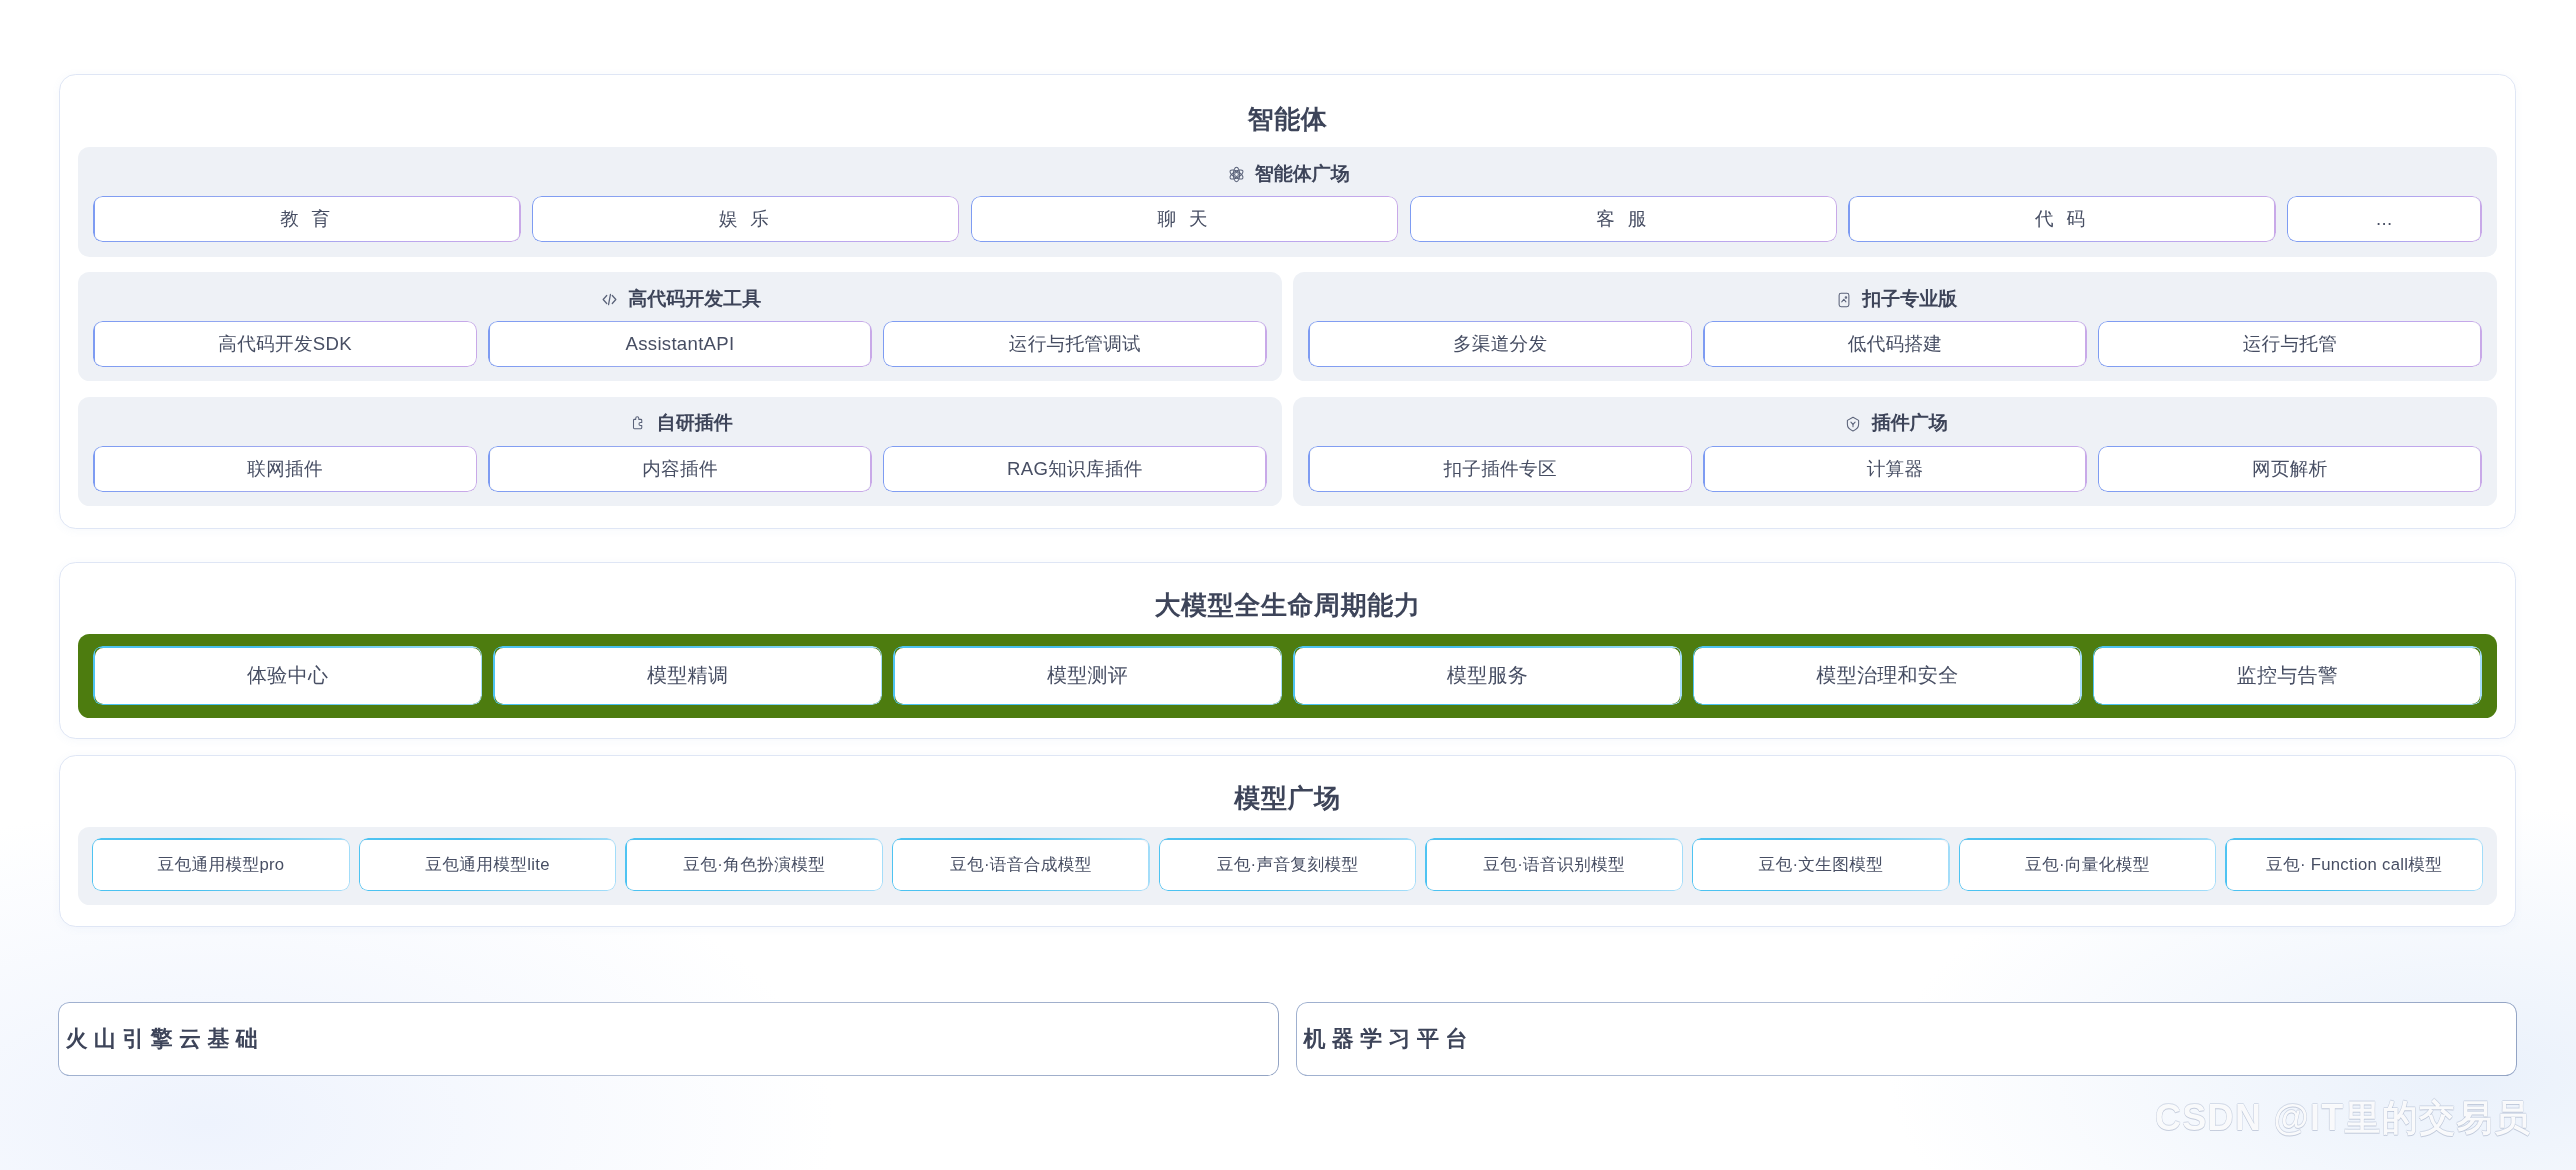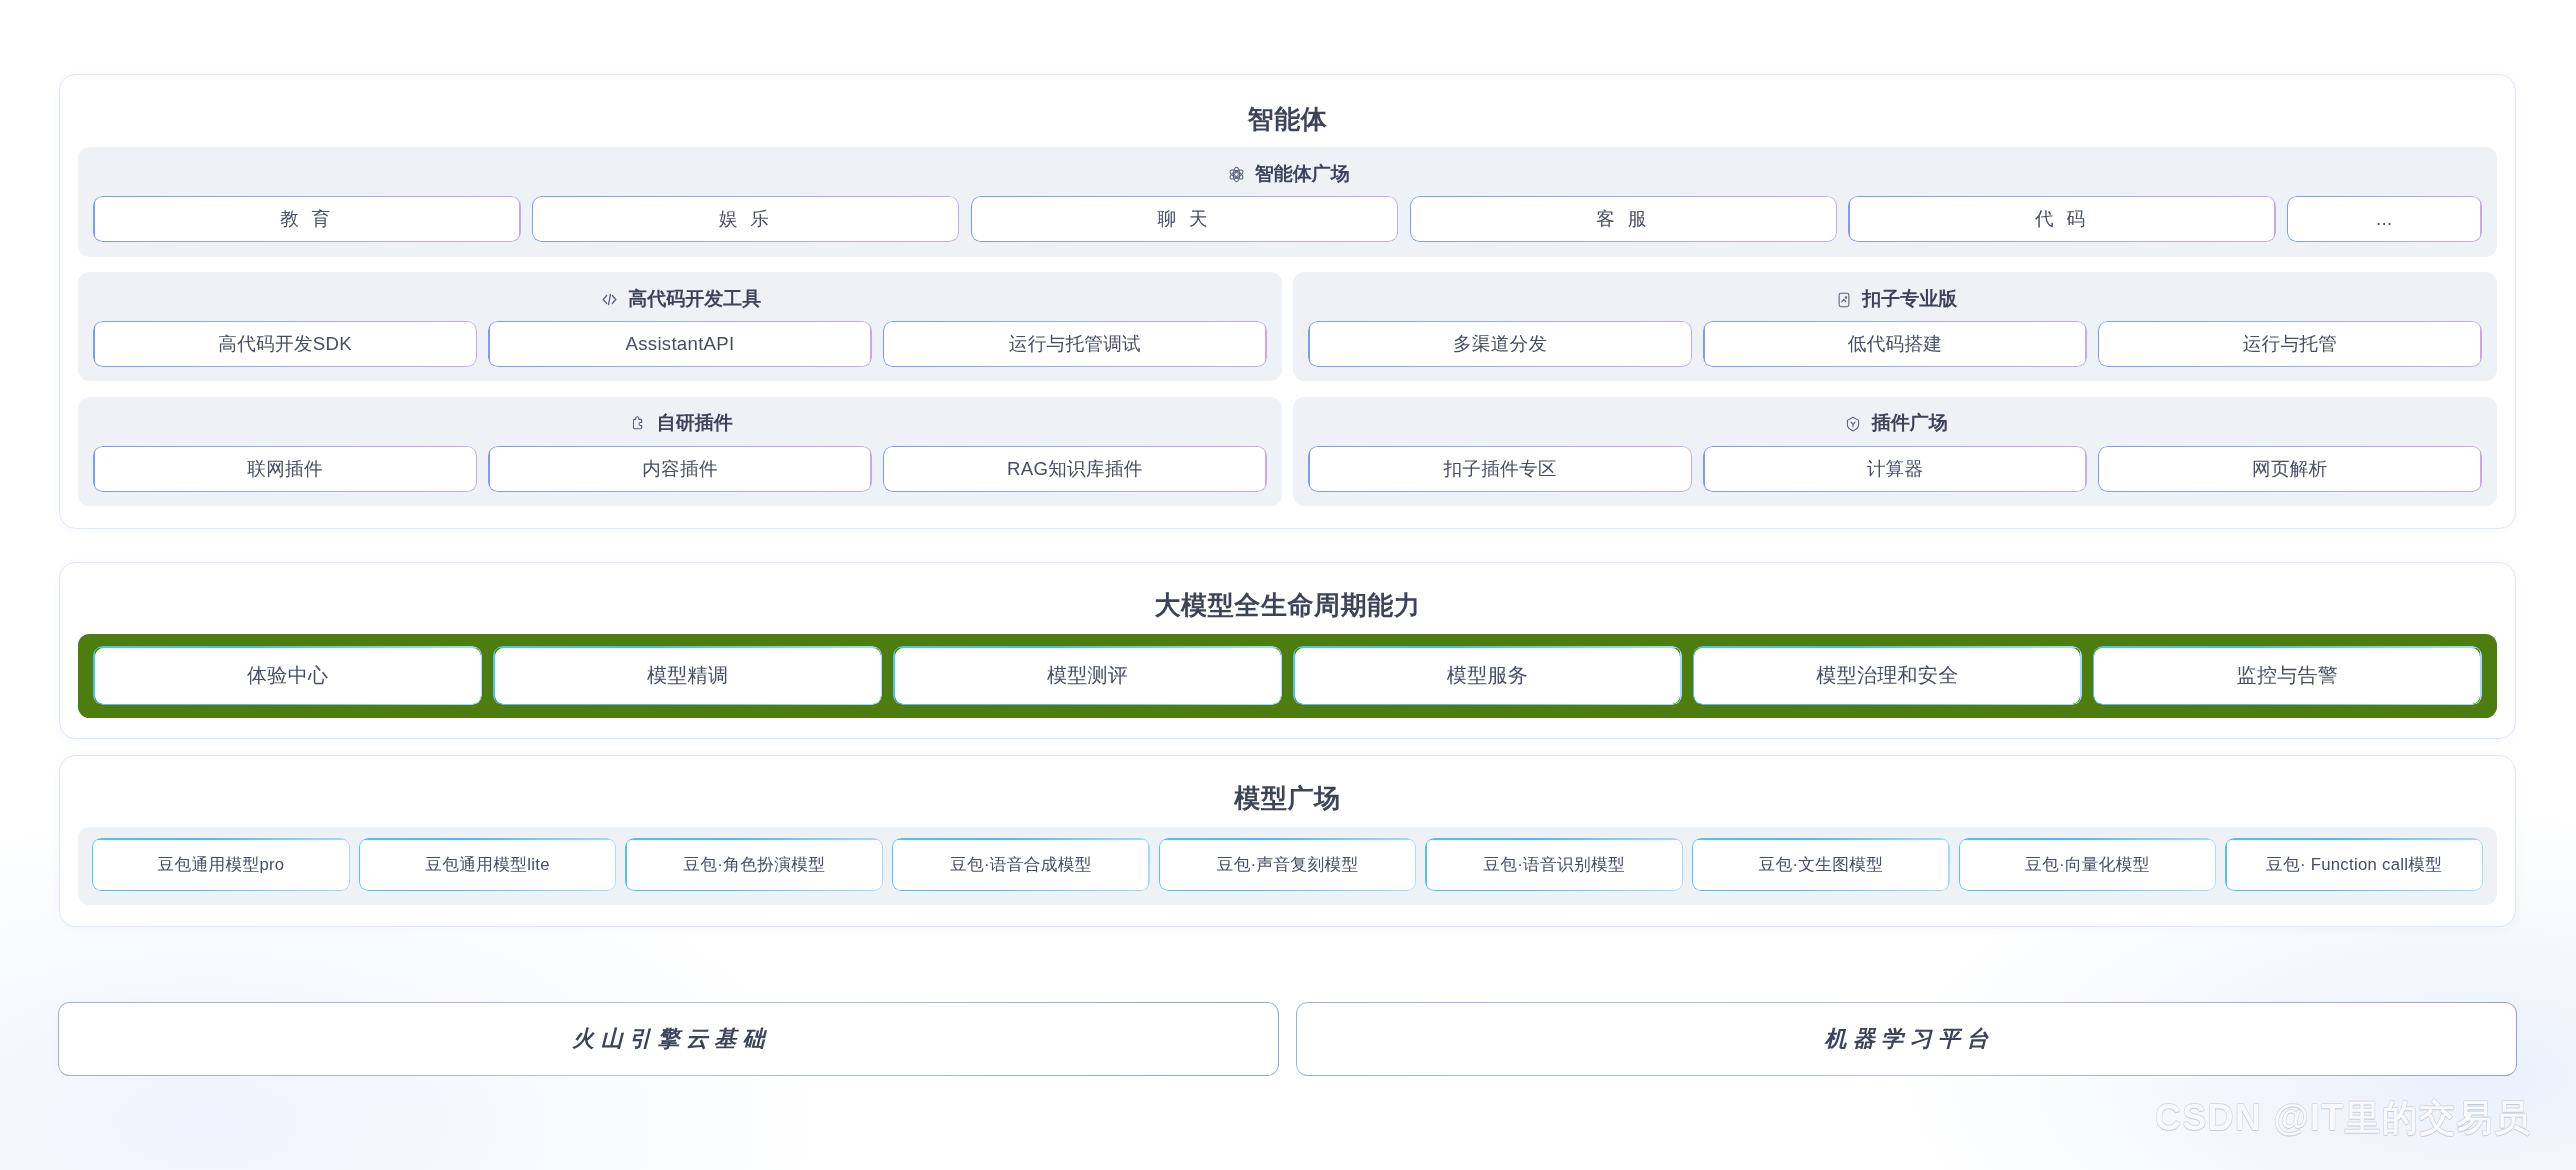--- a/index.html
+++ b/index.html
@@ -171,29 +171,27 @@
     display: flex;
     gap: 19px;
   }
   .footer-bar {
     flex: 1 1 0;
     height: 72px;
     background: #ffffff;
     border-radius: 10.3px;
     display: flex;
     align-items: center;
-    justify-content: center;
     font-size: 22px;
     font-weight: bold;
     color: #3d4459;
     letter-spacing: 6.4px;
     text-indent: 6.4px;
     position: relative;
     box-sizing: border-box;
-    font-style: italic;
   }
   .footer-bar::before {
     content: "";
     position: absolute;
     inset: -1.3px;
     border-radius: 11.5px;
     padding: 1.3px;
     background: linear-gradient(100deg, #9fb0cf 0%, #b7c2d8 50%, #93a4c4 100%);
     -webkit-mask: linear-gradient(#000 0 0) content-box, linear-gradient(#000 0 0);
     -webkit-mask-composite: xor;

